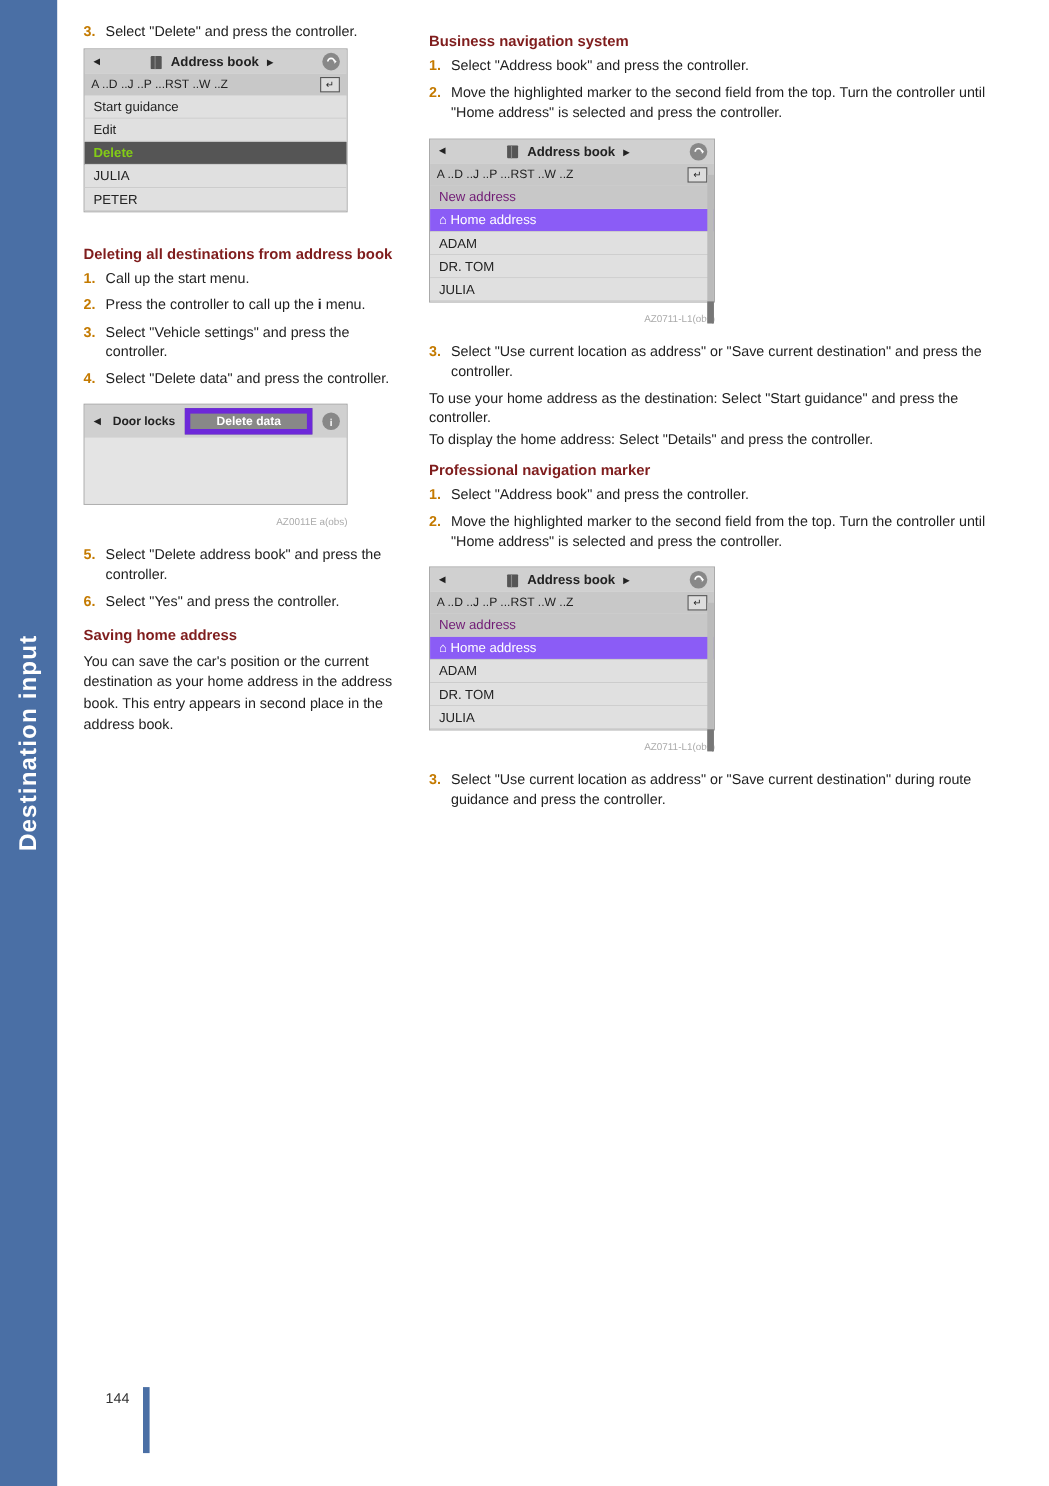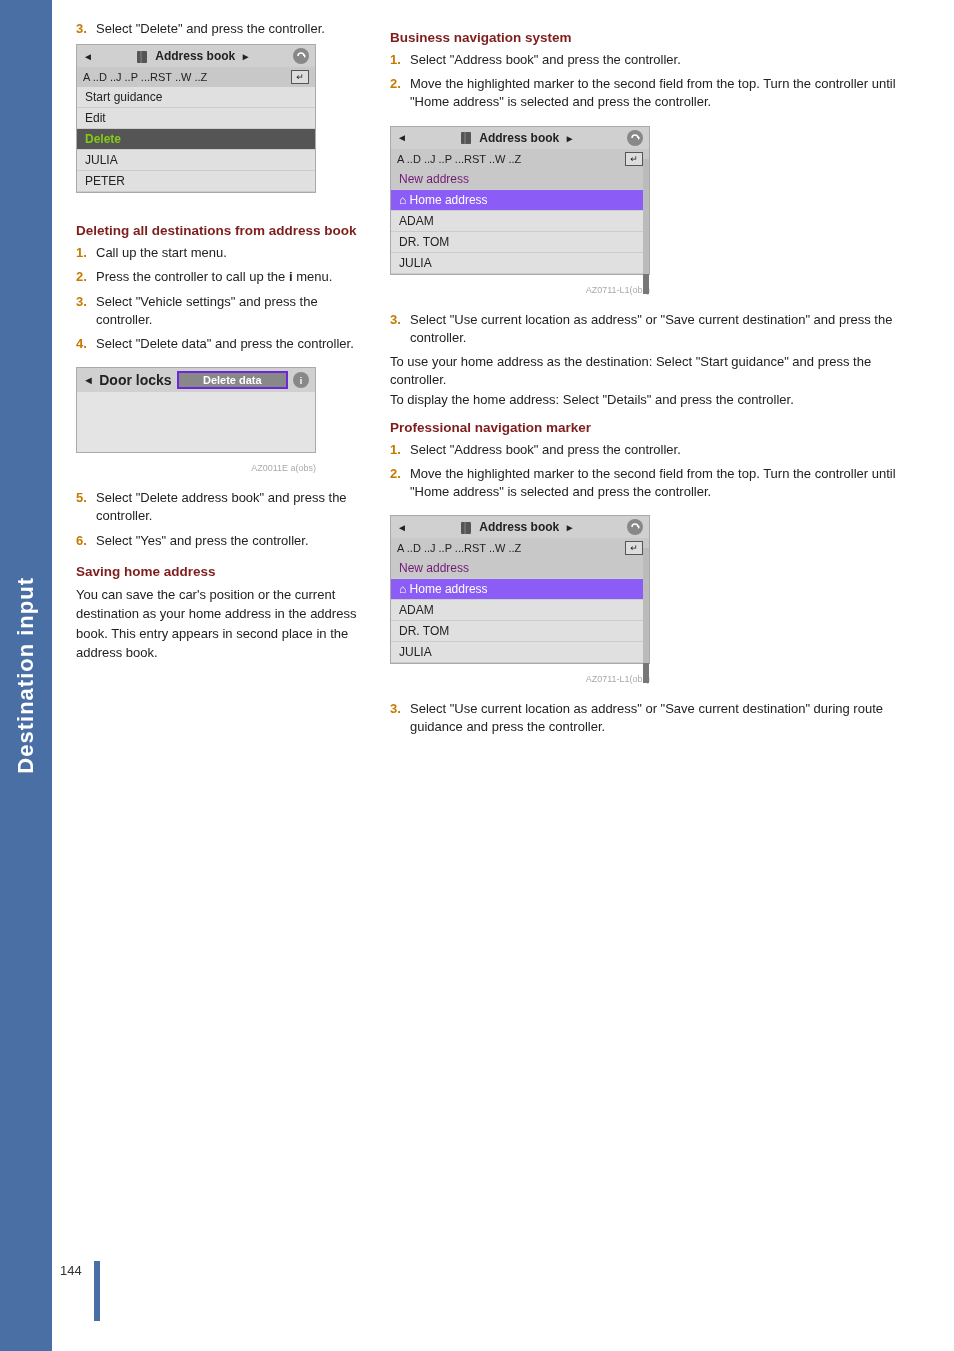--- a/index.html
+++ b/index.html
@@ -156,21 +156,21 @@
       justify-content: space-between;
       padding: 3px 6px;
       font-weight: bold;
       font-size: 12px;
     }
     .delete-widget .title-bar .btn-delete {
       background: #888;
       color: #fff;
       padding: 1px 24px;
       font-size: 11px;
-      border: 2px solid #6d28d9;
+      border: 5px solid #6d28d9;
     }
     .delete-widget .title-bar .info-icon {
       width: 16px;
       height: 16px;
       background: #888;
       border-radius: 50%;
       display: flex;
       align-items: center;
       justify-content: center;
       color: #fff;
@@ -184,20 +184,21 @@
     }
 
     
     .page-number-area {
       position: absolute;
       bottom: 30px;
       left: 52px;
       display: flex;
       align-items: flex-start;
       gap: 0;
+      padding-left: 36px;
     }
     .page-number {
       font-size: 13px;
       color: #333;
       padding: 2px 8px;
     }
     .page-bar {
       width: 6px;
       background: #4a6fa5;
       height: 60px;
@@ -285,21 +286,21 @@
     <div class="step-line">
       <span class="step">4.</span>
       <span>Select "Delete data" and press the controller.</span>
     </div>
 
     
     <div class="widget-container" style="margin-top:8px;">
       <div class="delete-widget">
         <div class="title-bar">
           <span style="font-size:11px;">◄</span>
-          <span style="font-size:14px;">Door locks</span>
+          <span style="font-size:11px;">Door locks</span>
           <div class="btn-delete">Delete data</div>
           <div class="info-icon">
             <svg width="14" height="14">
               <circle cx="7" cy="7" r="6" fill="#888"></circle>
               <text x="7" y="11" text-anchor="middle" font-size="9" fill="#fff" font-weight="bold">i</text>
             </svg>
           </div>
         </div>
         <div style="height:60px;background:#e4e4e4;"></div>
       </div>

